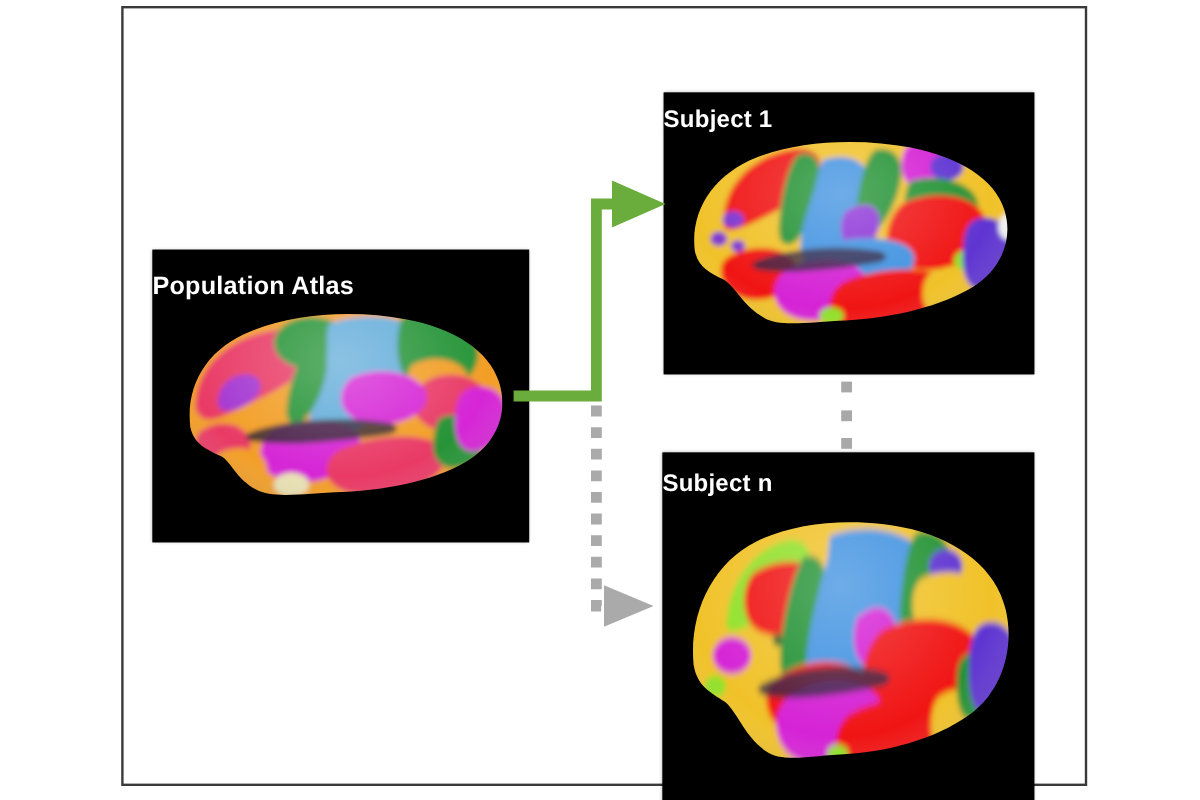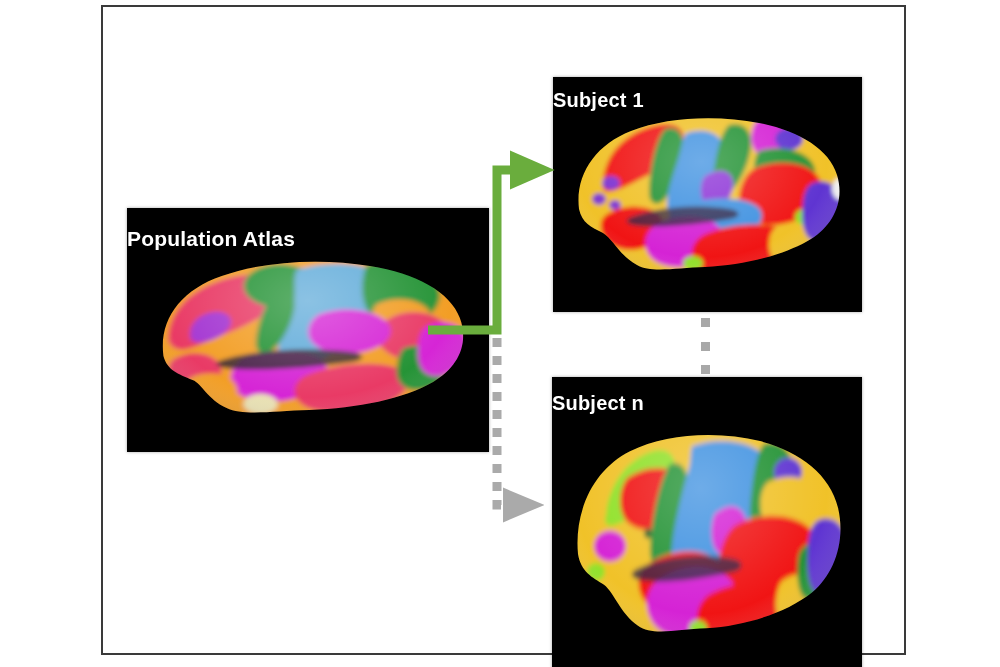--- a/index.html
+++ b/index.html
@@ -30,21 +30,21 @@
     background: #ffffff;
   }
 
   
   .brain-panel {
     position: absolute;
     background: #000000;
     box-shadow: 0 0 3px rgba(0,0,0,0.35);
     overflow: hidden;
   }
-  .panel-atlas   { left: 127px; top: 208px; width: 314px; height: 244px; padding-left: 48px; }
+  .panel-atlas   { left: 127px; top: 208px; width: 314px; height: 244px; }
   .panel-subj1   { left: 553px; top: 77px;  width: 309px; height: 235px; }
   .panel-subjn   { left: 552px; top: 377px; width: 310px; height: 309px; }
 
   .panel-title {
     position: absolute;
     left: 0;
     right: 0;
     text-align: left;
     color: #ffffff;
     font-weight: bold;

